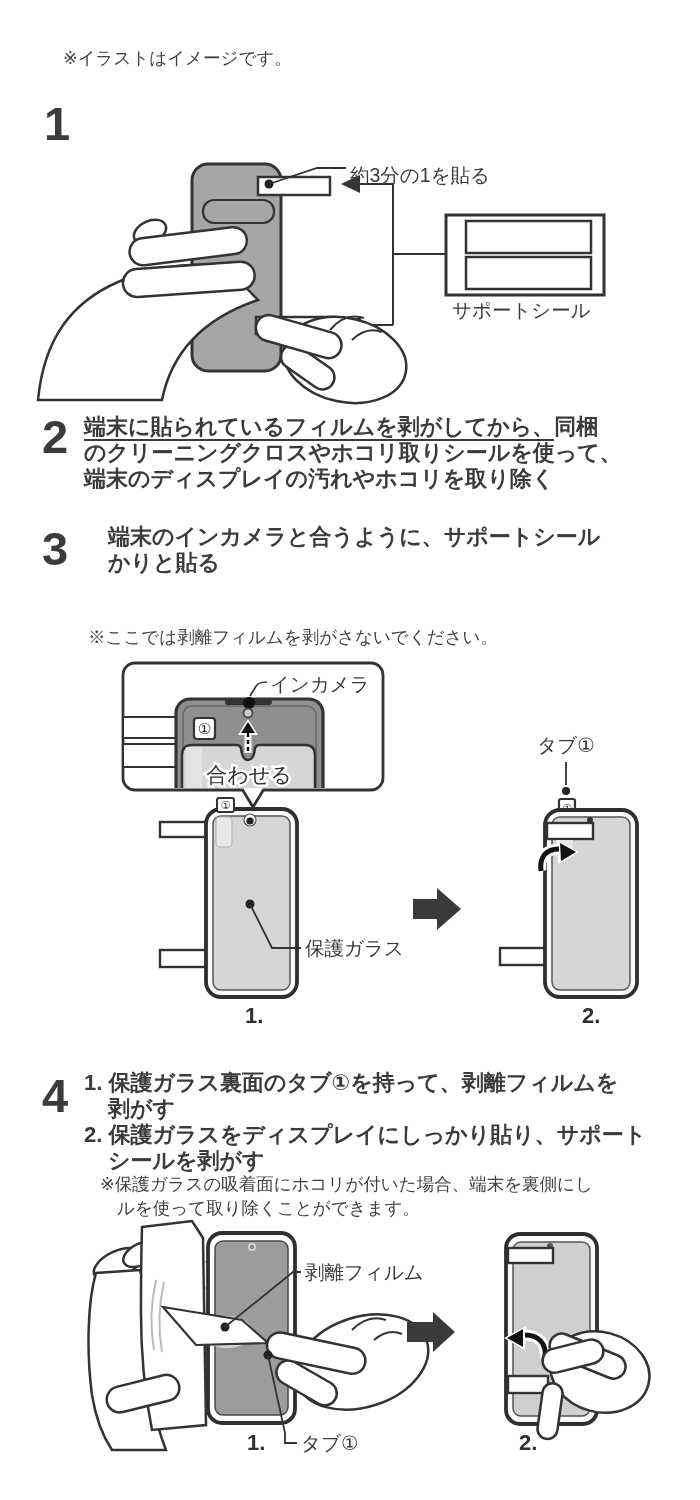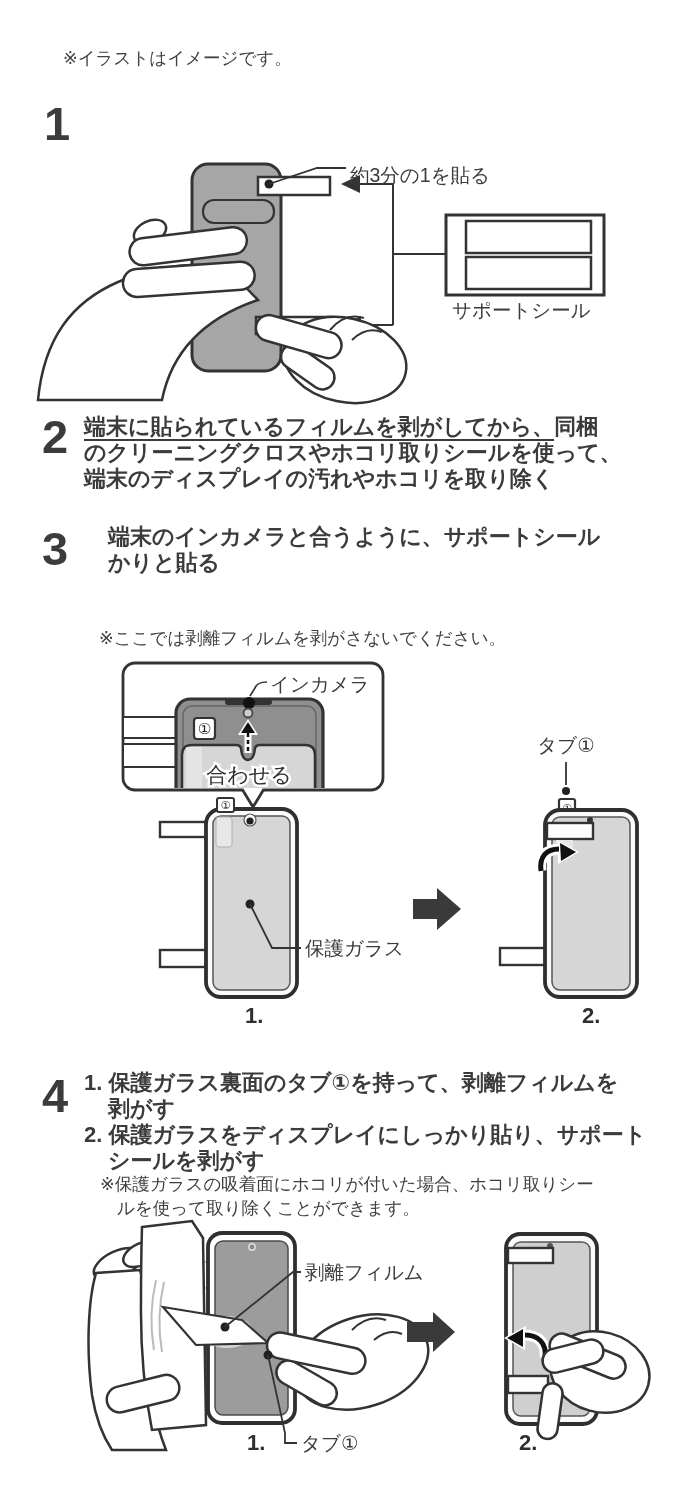--- a/index.html
+++ b/index.html
@@ -77,21 +77,21 @@
     <div class="hline"><span class="uline">端末に貼られているフィルムを剥がしてから、</span><span>同梱</span></div>
     <div class="hline">のクリーニングクロスやホコリ取りシールを使って、</div>
     <div class="hline">端末のディスプレイの汚れやホコリを取り除く</div>
   </div>
 
   <div class="abs stepnum" style="left:42px;top:525px;">3</div>
   <div class="abs" style="left:84px;top:524px;">
     <div class="hline" style="padding-left:24px;">端末のインカメラと合うように、サポートシール</div>
     <div class="hline" style="padding-left:24px;">かりと貼る</div>
   </div>
-  <div class="abs small-note" style="left:99px;top:626px;">※ここでは剥離フィルムを剥がさないでください。</div>
+  <div class="abs small-note" style="left:88px;top:626px;font-family:Liberation Mono, monospace;">※ここでは剥離フィルムを剥がさないでください。</div>
 
   <svg class="abs" style="left:0;top:655px;" width="700" height="378" viewBox="0 655 700 378">
     <defs>
       <clipPath id="calloutClip">
           <rect x="125" y="665" width="256" height="123" rx="10"></rect>
         </clipPath>
     </defs>
 
     <g>
       <rect x="123" y="663" width="260" height="127" rx="12" fill="#fff" stroke="#333" stroke-width="2.8"></rect>
@@ -163,21 +163,21 @@
   </svg>
 
   <div class="abs stepnum" style="left:42px;top:1072px;">4</div>
   <div class="abs" style="left:84px;top:1070px;">
     <div class="hline">1. 保護ガラス裏面のタブ①を持って、剥離フィルムを</div>
     <div class="hline" style="padding-left:24px;">剥がす</div>
     <div class="hline">2. 保護ガラスをディスプレイにしっかり貼り、サポート</div>
     <div class="hline" style="padding-left:24px;">シールを剥がす</div>
   </div>
   <div class="abs" style="left:100px;top:1172px;">
-    <div class="small-note">※保護ガラスの吸着面にホコリが付いた場合、ホコリ取りシー</div>
+    <div class="small-note">※保護ガラスの吸着面にホコリが付いた場合、端末を裏側にし</div>
     <div class="small-note" style="padding-left:17px;">ルを使って取り除くことができます。</div>
   </div>
 
   <svg class="abs" style="left:0;top:1213px;" width="700" height="277" viewBox="0 1213 700 277">
 
     <g fill="#fff" stroke="#333" stroke-width="2.5">
       <ellipse cx="118" cy="1264" rx="26" ry="13" transform="rotate(-25 118 1264)"></ellipse>
       <ellipse cx="142" cy="1254" rx="20" ry="11" transform="rotate(-25 142 1254)"></ellipse>
       <path d="M96,1273 C88,1300 86,1350 92,1395 C96,1420 104,1438 112,1450 L166,1450 C154,1420 148,1380 148,1340 C148,1310 146,1288 140,1270 Z"></path>
     </g>

